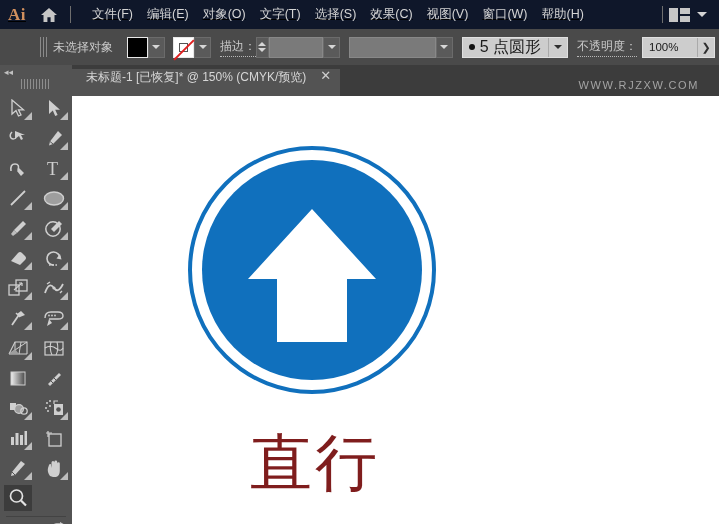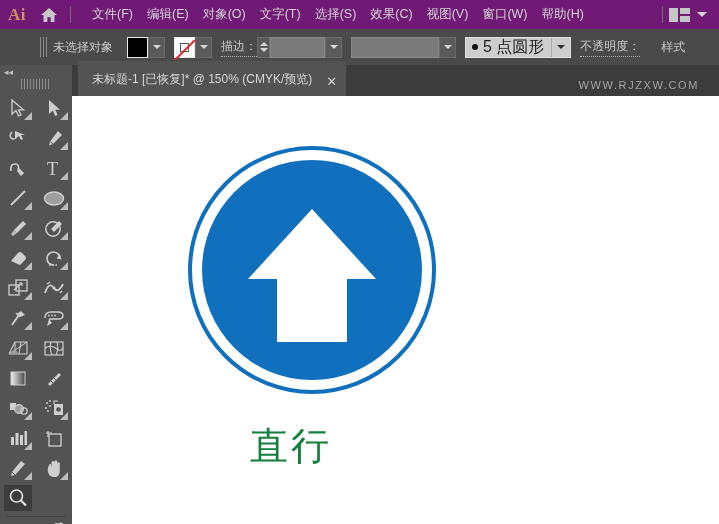--- a/index.html
+++ b/index.html
@@ -19,23 +19,24 @@
     width: 719px;
     height: 524px;
     background: #535353;
   }
 
   
   .menubar {
     position: absolute;
     left: 0; top: 0;
     width: 719px; height: 29px;
-    background: #701a75;
-    display: flex;
-    align-items: center;
+    background: #0f172a;
+    display: flex;
+    align-items: center;
+    text-decoration: underline;
   }
   .ai-logo {
     width: 34px;
     text-align: center;
     color: #d08f5e;
     font-size: 17px;
     font-weight: bold;
     letter-spacing: 0.5px;
     font-family: "Liberation Serif", "DejaVu Serif", serif;
   }
@@ -317,23 +318,22 @@
     left: 72px; top: 65px;
     width: 647px; height: 31px;
     background: #3c3c3c;
     display: flex;
     align-items: flex-end;
   }
   .doc-tab {
     height: 27px;
     background: #535353;
     display: flex;
-    align-items: flex-end;
-    padding: 0 9px 8px 14px;
-    margin-left: 6px;
+    align-items: flex-start;
+    padding: 0 9px 0 14px;
   }
   .doc-tab .title {
     color: #d6d6d6;
     font-size: 12px;
     white-space: nowrap;
   }
   .doc-tab .closex {
     color: #cfcfcf;
     font-size: 13px;
     margin-left: 14px;
@@ -376,22 +376,22 @@
     border-radius: 50%;
     background: #1070bd;
   }
   .arrow-svg {
     position: absolute;
     left: 0; top: 0;
   }
   .caption {
     position: absolute;
     left: 178px; top: 325px;
-    color: #15803d;
-    font-size: 38px;
+    color: #7f1d1d;
+    font-size: 62px;
     letter-spacing: 3px;
     font-family: "DejaVu Sans", "Liberation Sans", sans-serif;
   }
 </style>
 </head>
 <body>
 
 <div class="app">
 
   <div class="menubar">
@@ -466,20 +466,24 @@
     <div class="profile-combo">
       <span class="dot"></span>
       <span class="ptxt">5 点圆形</span>
       <span class="pchev">
           <i></i>
         </span>
     </div>
     <div class="gap"></div>
 
     <div class="cb-label dotted" style="margin-right:5px;">不透明度：</div>
+    <div class="opacity-field">
+      <span class="ov">100%</span>
+      <span class="oarrow">❯</span>
+    </div>
     <div class="cb-label" style="margin-left:16px;">样式</div>
   </div>
 
   <div class="toolpanel">
     <div class="tp-header">◂◂</div>
     <div class="tp-grip"></div>
 
     <div class="tool-grid">
 
       <div class="tool">

